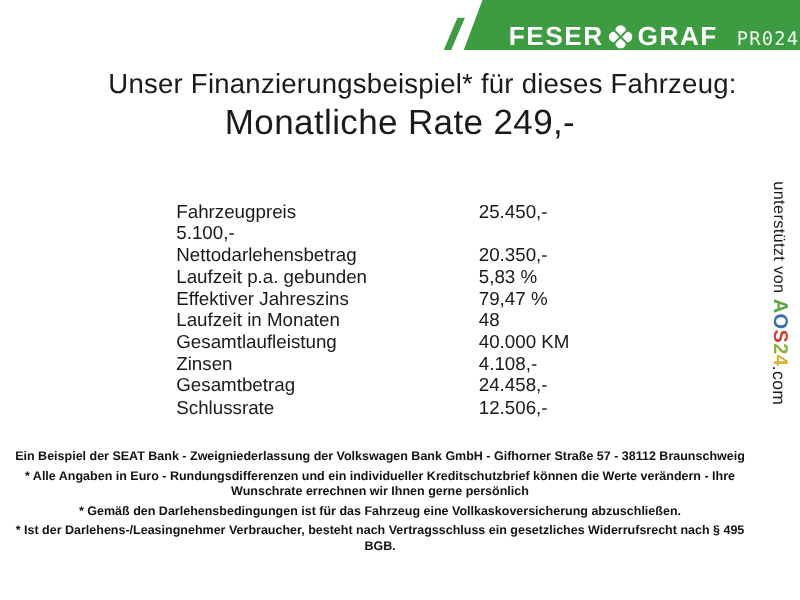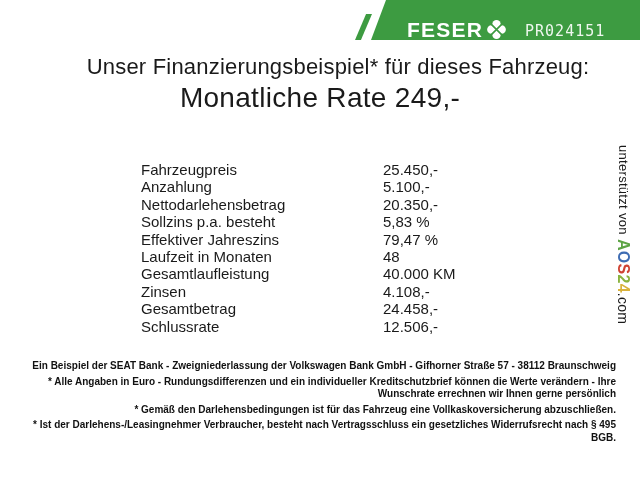--- a/index.html
+++ b/index.html
@@ -35,21 +35,21 @@
   .title-line{font-size:22px;font-weight:500;letter-spacing:.2px;padding-left:36px;}
   .subtitle-line{font-size:28px;font-weight:500;margin-top:2px;letter-spacing:.3px;}
 
   
   .fin-table{position:absolute;left:141px;top:161px;font-size:15px;}
   .fin-row{display:grid;grid-template-columns:242px 180px;line-height:17.4px;}
   .fin-label{white-space:nowrap;}
   .fin-value{white-space:nowrap;}
 
   
-  .legal{position:absolute;top:357px;left:32px;width:584px;text-align:right;
+  .legal{position:absolute;top:357px;left:12px;width:584px;text-align:center;
     font-size:10px;font-weight:bold;line-height:12.5px;color:#111;}
   .legal p{margin:3px 0;}
 
   
   .support{
     position:absolute;top:145px;right:8px;height:320px;
     writing-mode:vertical-rl;text-orientation:mixed;
     font-size:13px;color:#1a1a1a;letter-spacing:.3px;white-space:nowrap;
   }
   .support .aos-letter{font-weight:bold;font-size:16px;}
@@ -71,44 +71,44 @@
               <circle cx="6.2" cy="6.2" r="4.5"></circle>
               <circle cx="13.8" cy="6.2" r="4.5"></circle>
               <circle cx="6.2" cy="13.8" r="4.5"></circle>
               <circle cx="13.8" cy="13.8" r="4.5"></circle>
               <rect x="5.5" y="5.5" width="9" height="9"></rect>
             </g>
             <path d="M10 0.5 L10 19.5 M0.5 10 L19.5 10" stroke="#3d9b41" stroke-width="1.7" fill="none"></path>
           </g>
         </svg>
       </span>
+      <span>GRAF</span>
     </div>
     <span class="vehicle-code">PR024151</span>
   </div>
 
   <div class="title-block">
     <div class="title-line">Unser Finanzierungsbeispiel* für dieses Fahrzeug:</div>
     <div class="subtitle-line">Monatliche Rate 249,-</div>
   </div>
 
   <div class="fin-table">
     <div class="fin-row">
       <span class="fin-label">Fahrzeugpreis</span>
       <span class="fin-value">25.450,-</span>
     </div>
     <div class="fin-row">
-      <span class="fin-label">Anzahlung</span>
       <span class="fin-value">5.100,-</span>
     </div>
     <div class="fin-row">
       <span class="fin-label">Nettodarlehensbetrag</span>
       <span class="fin-value">20.350,-</span>
     </div>
     <div class="fin-row">
-      <span class="fin-label">Sollzins p.a. besteht</span>
+      <span class="fin-label">Laufzeit p.a. gebunden</span>
       <span class="fin-value">5,83 %</span>
     </div>
     <div class="fin-row">
       <span class="fin-label">Effektiver Jahreszins</span>
       <span class="fin-value">79,47 %</span>
     </div>
     <div class="fin-row">
       <span class="fin-label">Laufzeit in Monaten</span>
       <span class="fin-value">48</span>
     </div>

